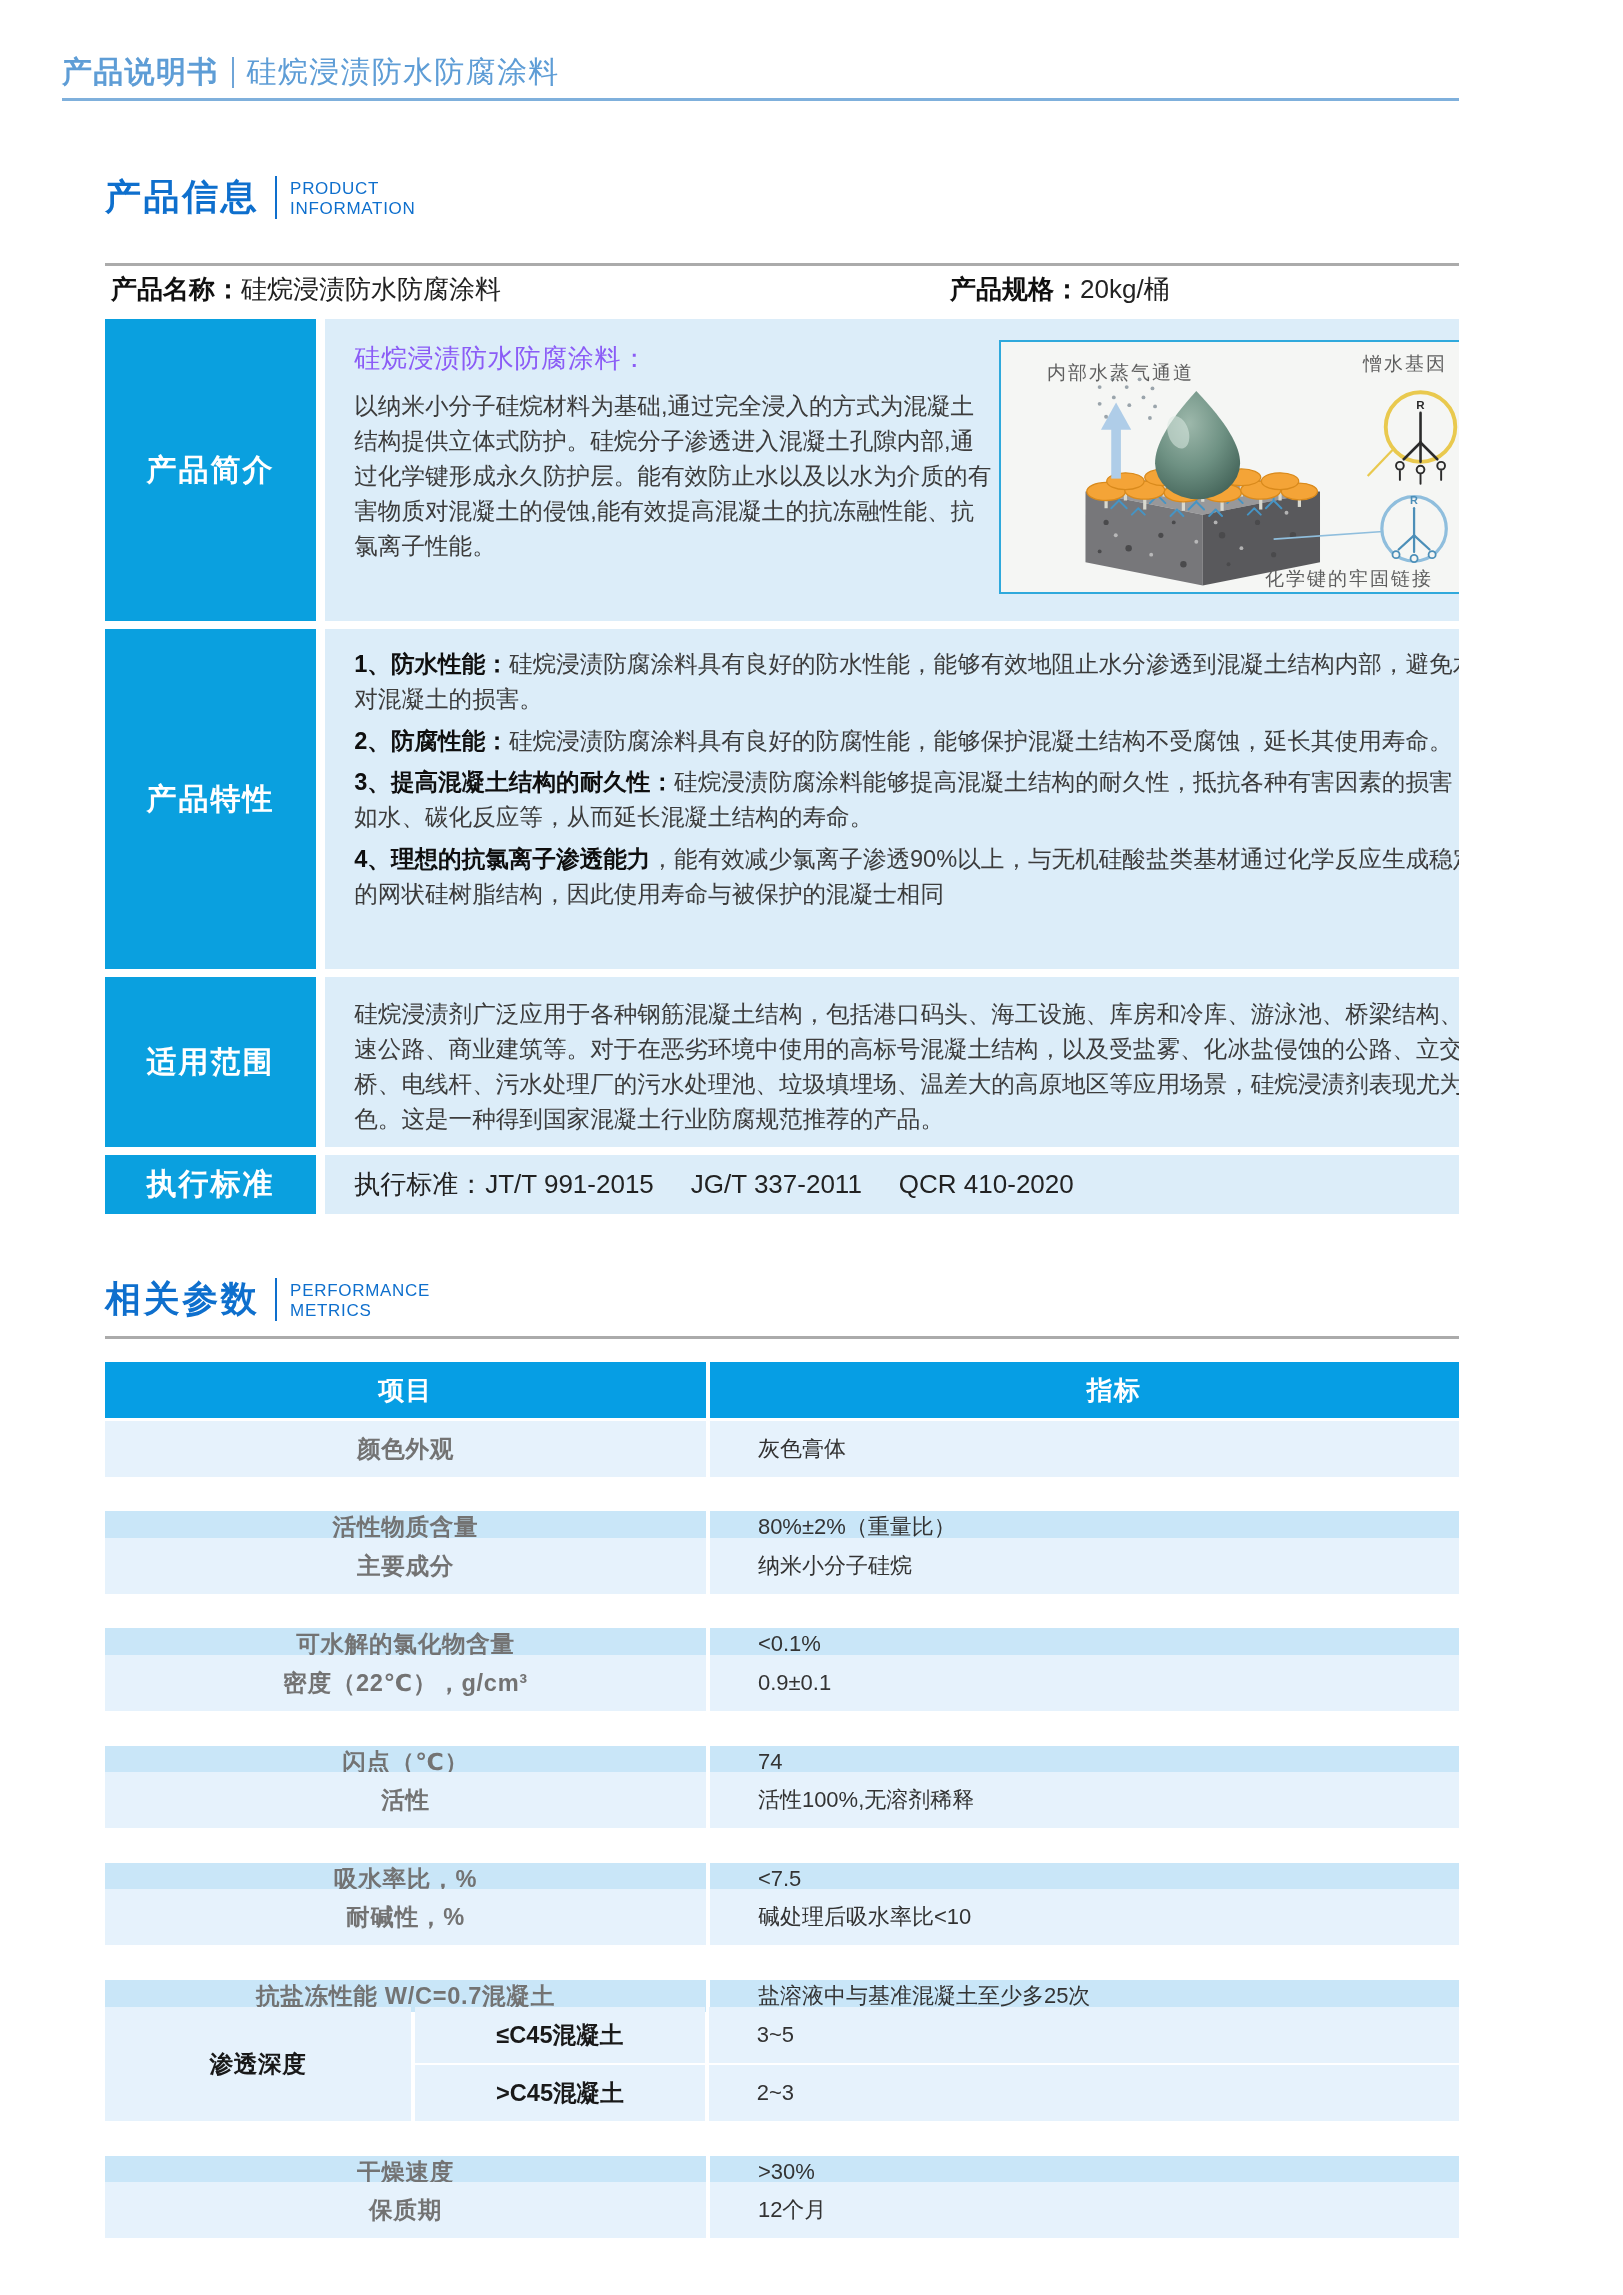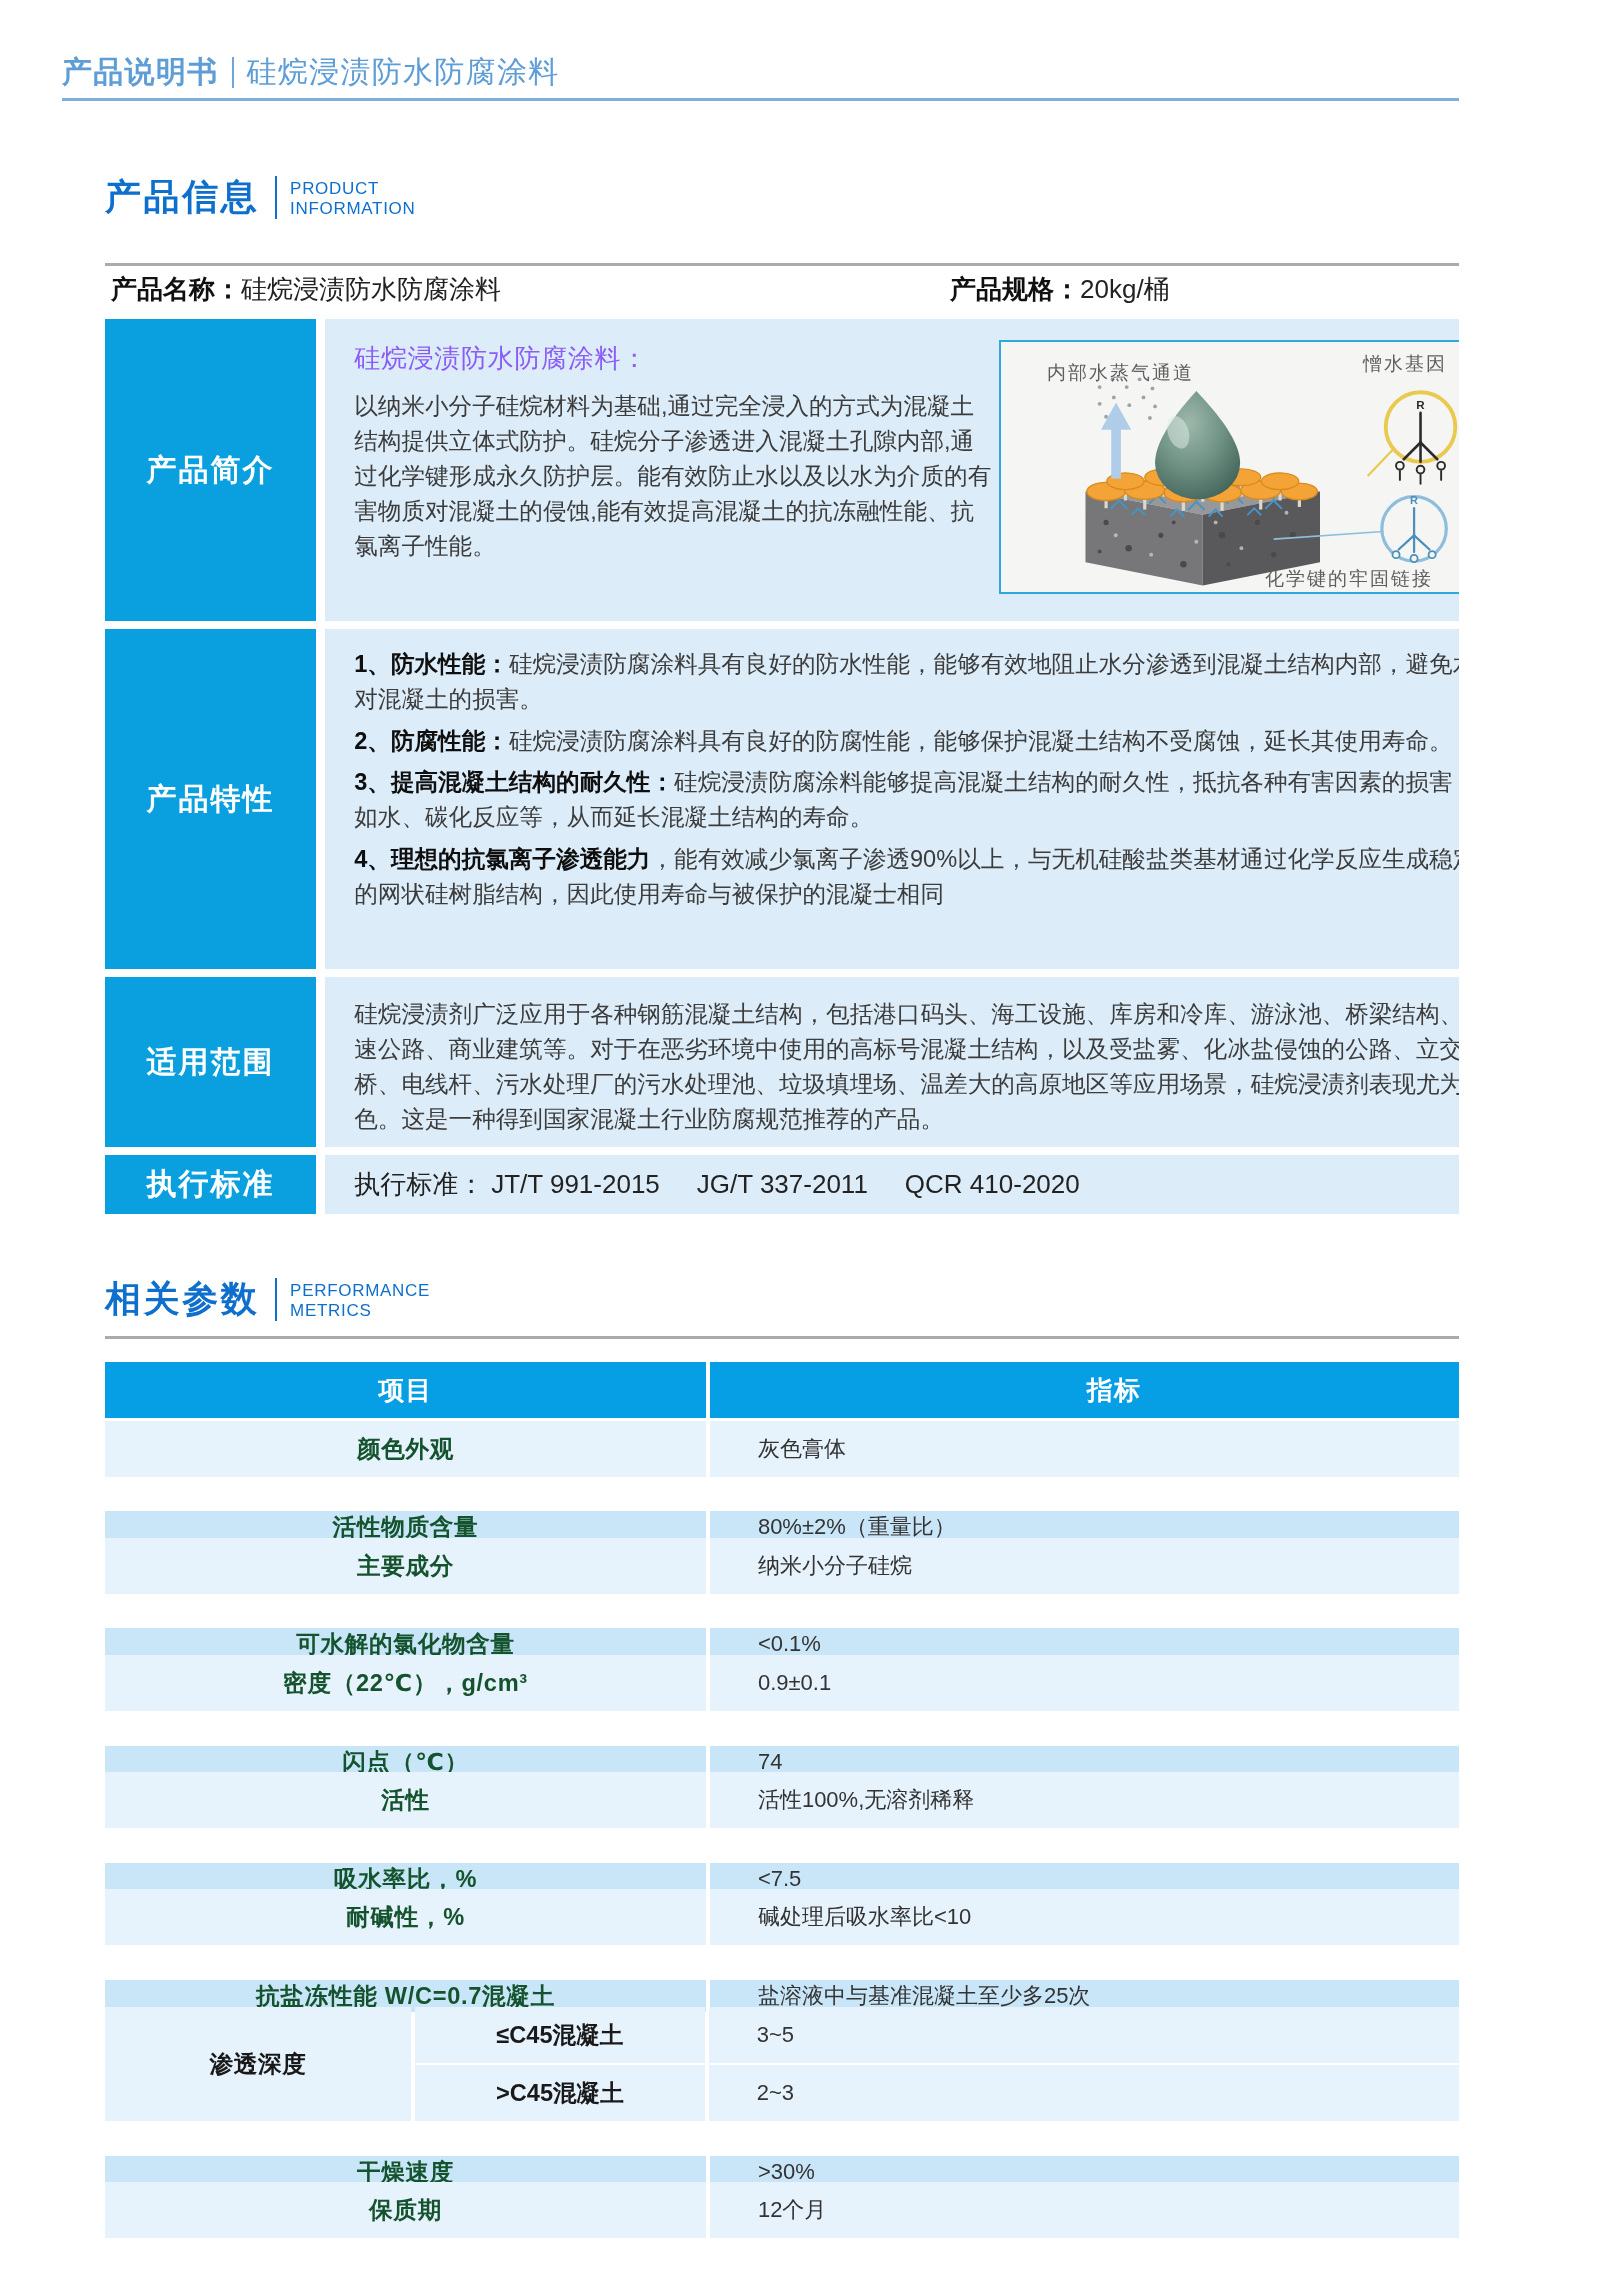--- a/index.html
+++ b/index.html
@@ -45,40 +45,40 @@
   .intro-body{width:638px;font-size:23.6px;line-height:35px;color:#3c3c3c;}
 
   .features .info-content{padding:18.3px 29px 0 29px;}
   .feat-item{font-size:23.6px;line-height:35px;color:#3c3c3c;margin:0 0 6.5px 0;}
   .feat-item b{color:#0f0f0f;}
 
   .scope .info-content{padding:19.6px 29px 0 29px;}
   .scope-body{font-size:23.6px;line-height:35px;color:#3c3c3c;margin:0;}
 
   .standards .info-content{display:flex;align-items:center;padding-left:29px;font-size:26px;color:#222;}
-  .std-lead{margin-right:7px;}
+  .std-lead{margin-right:1px;}
   .std-v{margin-right:37px;}
 
   
   .illus{position:absolute;top:21px;right:11px;width:508px;height:254px;background:#F5F6F4;
          border:2px solid #2FA9DC;box-sizing:border-box;}
   .illus svg{position:absolute;left:0;top:0;width:100%;height:100%;}
   .il-label{position:absolute;font-size:19px;color:#5f5f5f;letter-spacing:2px;}
   .il-tl{left:46px;top:18.3px;}
   .il-tr{left:362px;top:9.2px;}
   .il-br{left:264px;top:224px;}
 
   
   .ptable{position:absolute;left:105px;top:1362px;width:1413px;}
   .phead,.prow{display:grid;grid-template-columns:601px 1fr;column-gap:3.9px;height:56px;}
   .prow{margin-top:2.6px;}
   .ph-cell{background:#069EE4;color:#fff;font-weight:bold;font-size:26px;
            display:flex;align-items:center;justify-content:center;letter-spacing:1.3px;}
   .pc-item{display:flex;align-items:center;justify-content:center;font-weight:bold;
-           font-size:23.6px;color:#14532d;letter-spacing:0.7px;}
+           font-size:23.6px;color:#737373;letter-spacing:0.7px;}
   .pc-value{display:flex;align-items:center;padding-left:48px;font-size:22px;color:#333333;}
   .shade-a > div{background:#E6F2FC;}
   .shade-b > div{background:#C9E6F8;margin-top:32px;}
 
   .pgroup{display:grid;grid-template-columns:306px 290px 1fr;grid-template-rows:56px 56px;
           column-gap:3.9px;row-gap:2.6px;margin-top:2.6px;}
   .pg-item{grid-row:1/3;display:flex;align-items:center;justify-content:center;
            font-weight:bold;font-size:23.6px;color:#191919;letter-spacing:0.7px;}
   .pg-grade{display:flex;align-items:center;justify-content:center;font-weight:bold;
             font-size:23.6px;color:#191919;}

